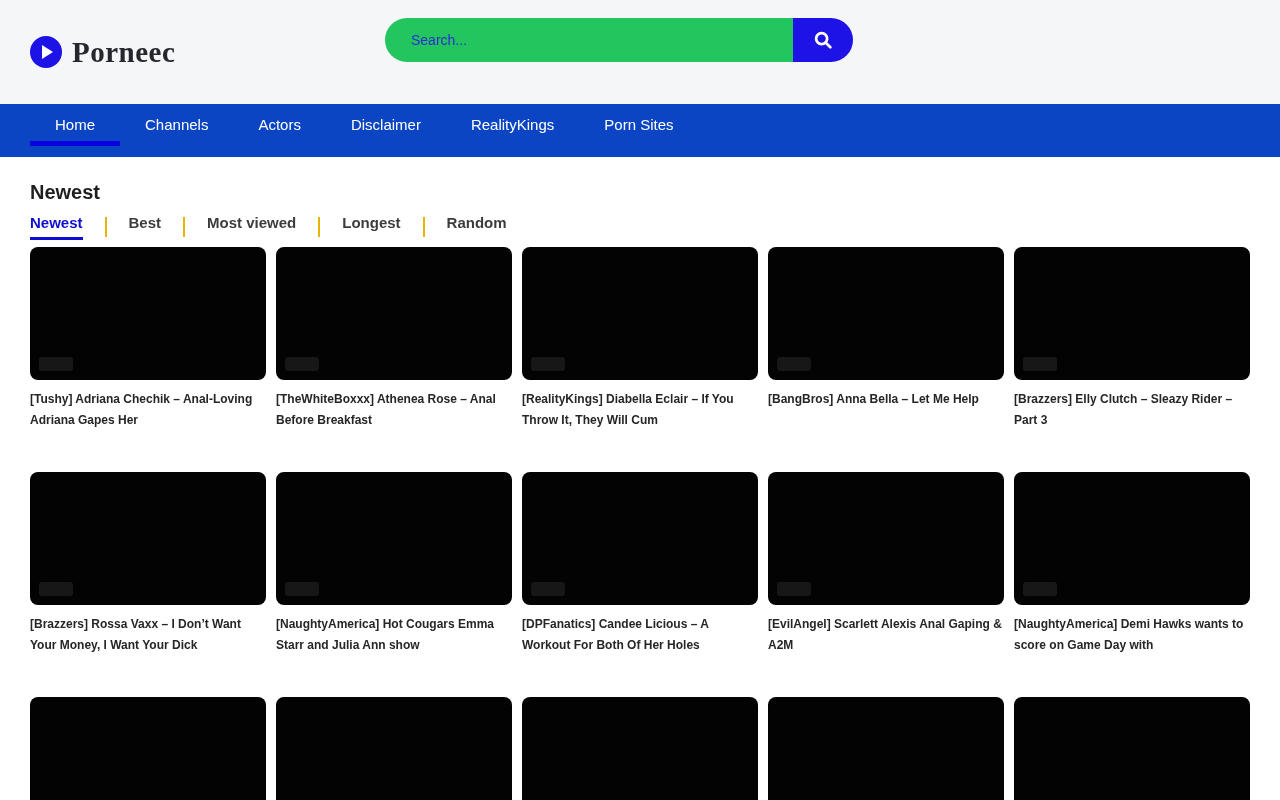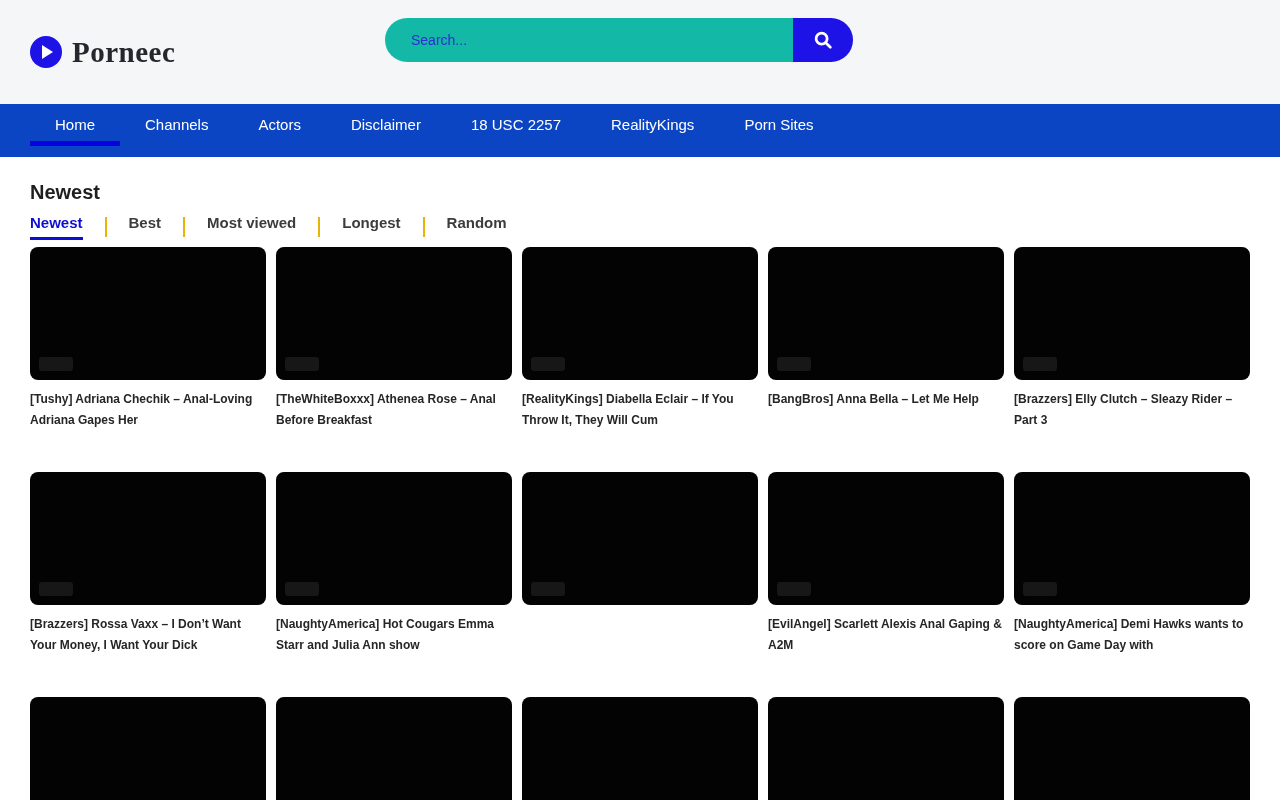--- a/index.html
+++ b/index.html
@@ -46,21 +46,21 @@
     position: absolute;
     left: 385px; top: 18px;
     width: 468px; height: 44px;
     display: flex;
   }
   .search-input {
     flex: 1;
     height: 44px;
     border: none;
     outline: none;
-    background: #14b8a6;
+    background: #22c55e;
     border-radius: 22px 0 0 22px;
     padding: 0 16px 0 26px;
     font-size: 14px;
     color: #2a2ad0;
   }
   .search-input::placeholder { color: #2d2dd2; opacity: 1; }
   .search-btn {
     width: 60px; height: 44px;
     border: none;
     background: #1d13e6;
@@ -203,23 +203,20 @@
       </li>
 
   <li>
         <a class="nav-item" href="#">Actors</a>
       </li>
 
   <li>
         <a class="nav-item" href="#">Disclaimer</a>
       </li>
 
-  <li>
-        <a class="nav-item" href="#">18 USC 2257</a>
-      </li>
 
   <li>
         <a class="nav-item" href="#">RealityKings</a>
       </li>
 
   <li>
         <a class="nav-item" href="#">Porn Sites</a>
       </li>
 </ul>
 </nav>
@@ -294,20 +291,21 @@
     <div class="thumb">
       <span class="duration-badge"></span>
     </div>
     <a class="video-title" href="#">[NaughtyAmerica] Hot Cougars Emma Starr and Julia Ann show</a>
   </div>
 
   <div class="video-card">
     <div class="thumb">
       <span class="duration-badge"></span>
     </div>
+    <a class="video-title" href="#">[DPFanatics] Candee Licious – A Workout For Both Of Her Holes</a>
   </div>
 
   <div class="video-card">
     <div class="thumb">
       <span class="duration-badge"></span>
     </div>
     <a class="video-title" href="#">[EvilAngel] Scarlett Alexis Anal Gaping &amp; A2M</a>
   </div>
 
   <div class="video-card">

